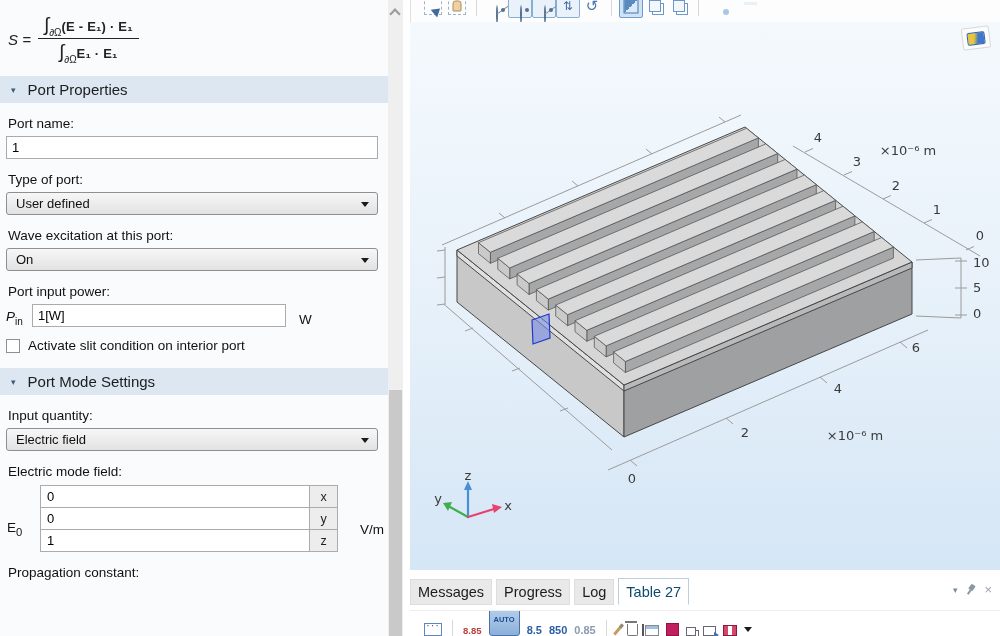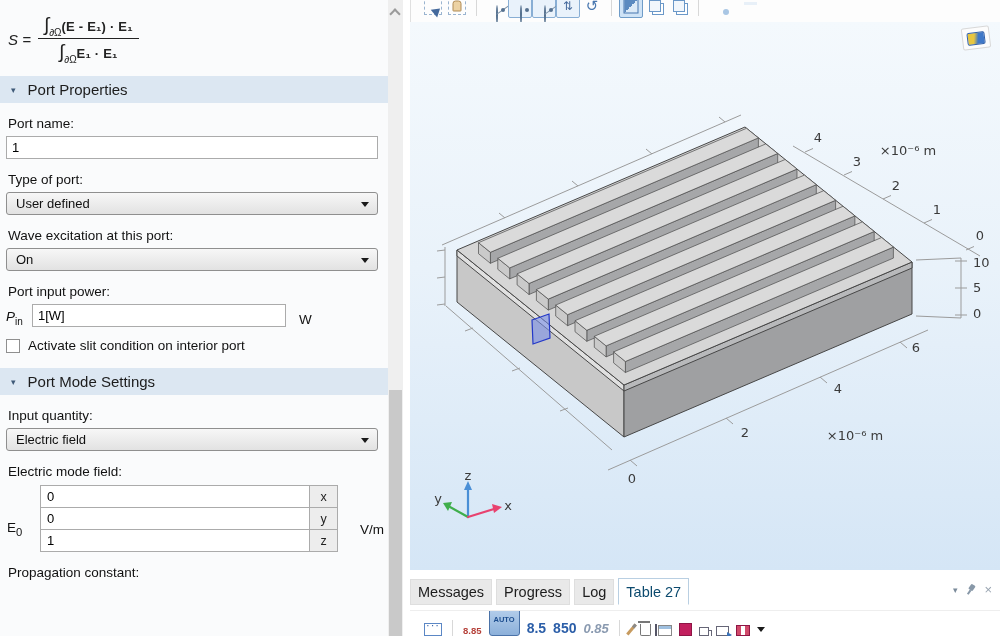--- a/index.html
+++ b/index.html
@@ -131,22 +131,22 @@
               display:flex; align-items:flex-end; gap:7px; padding:3px 0 0 14px;
               border-top:1px solid #eee; }
   .bsep { width:1px; height:16px; background:#d8d8d8; margin:1px 3px 0; }
   .ic-grid { width:18px; height:13px; border:1.5px solid #5b87c5; background:#fff; position:relative; }
   .ic-grid:after { content:"···"; position:absolute; left:1px; top:-5px; color:#3a64a8;
                    font-size:11px; letter-spacing:1px; }
   .prec-red { color:#b5413a; font-weight:bold; font-size:9.5px; margin-top:3px; }
   .auto-chip { height:33px; padding:0 4px; border-radius:3px; border:1px solid #4a72a8;
                background:linear-gradient(#bcd4ee,#8cb0da); color:#1d4e8f; font-size:7.5px;
                font-weight:bold; display:flex; align-items:center; }
-  .prec-blue { color:#2b5ea8; font-weight:bold; font-size:14px; margin-top:6px; }
-  .prec-gray { color:#8a9ab0; font-weight:bold; font-size:13px; margin-top:4px;font-style:italic; }
+  .prec-blue { color:#2b5ea8; font-weight:bold; font-size:11px; margin-top:6px; }
+  .prec-gray { color:#8a9ab0; font-weight:bold; font-size:11px; margin-top:4px; }
   .ic-brush { width:3px; height:13px; background:#c79b5f; transform:rotate(40deg);
               border-top:4px solid #8a8a8a; margin-top:2px; }
   .ic-trash { width:11px; height:12px; border:1.5px solid #777; border-top:none; border-radius:0 0 2px 2px;
               position:relative; margin-top:3px; }
   .ic-trash:before { content:""; position:absolute; left:-2.5px; top:-3px; width:12px; height:1.5px;
               background:#777; }
   .ic-tcur { width:14px; height:11px; border:1.5px solid #888; margin-top:3px; position:relative;
              background:linear-gradient(#9fc0e0 35%,#fff 35%); }
   .ic-tcur:after { content:""; position:absolute; left:-4px; top:-2px; width:2px; height:12px; background:#556; }
   .ic-mag { width:13px; height:13px; background:#c21f5e; border:1px solid #8e1545; margin-top:2px; }

